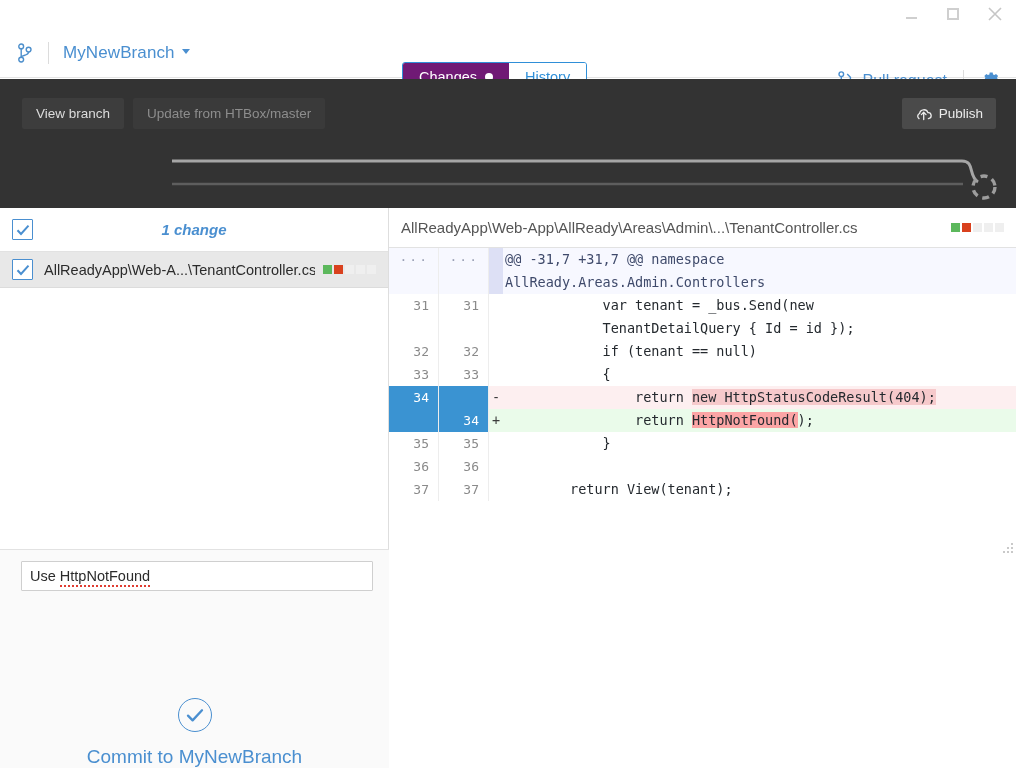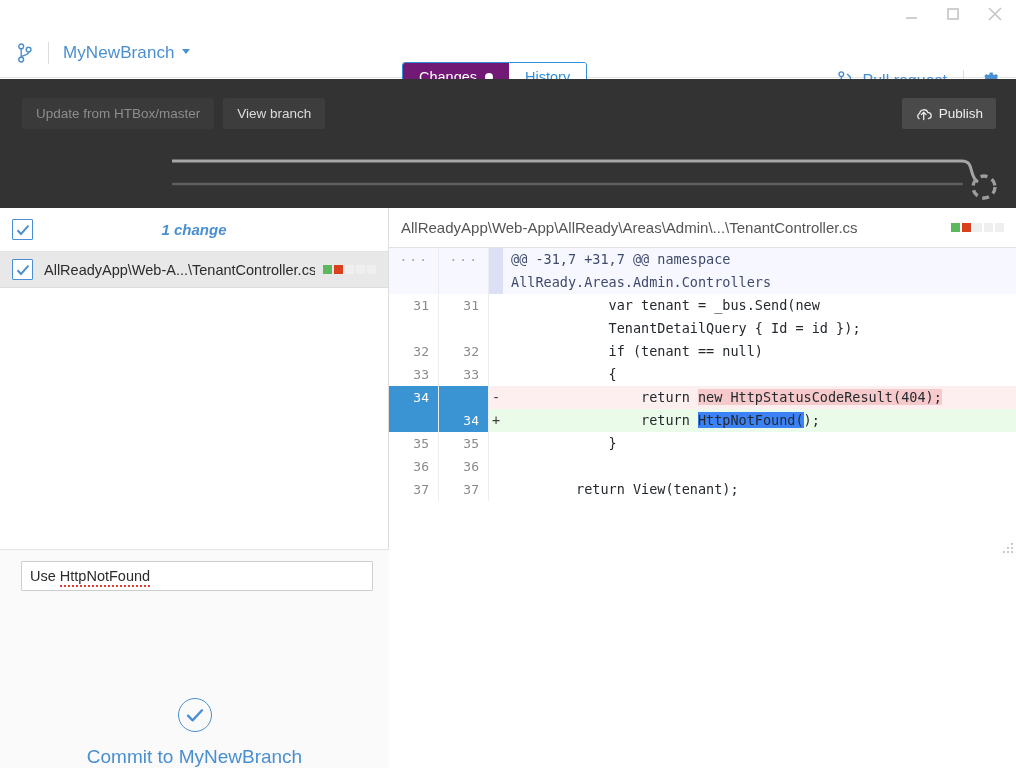--- a/index.html
+++ b/index.html
@@ -247,30 +247,30 @@
     font-family: "DejaVu Sans Mono", monospace;
     border-right: 1px solid #ededed;
   }
   .gut.g2 { border-right: 1px solid #ededed; }
   .sign {
     width: 14px; flex: none; text-align: left; padding-left: 3px;
     color: #3c3c3c;
   }
   .code {
     flex: 1; white-space: pre; color: #24292e;
-    padding-left: 8px; overflow: hidden;
+    padding-left: 2px; overflow: hidden;
   }
   .drow.hunk { background: #f7f8ff; }
   .drow.hunk .gut { color: #9aa0b5; letter-spacing: 2px; }
   .drow.hunk .code { color: #3f4a6b; }
   .drow.hunk .sign { background: #dde0f5; }
   .drow.del { background: #fdeff0; }
   .drow.add { background: #eafbea; }
   .drow.del .code em { background: #f6c9cb; font-style: normal; color: #24292e; }
-  .drow.add .code em { background: #3b82f6; font-style: normal; color: #24292e; }
+  .drow.add .code em { background: #fca5a5; font-style: normal; color: #24292e; }
   .gut.sel { background: #3a93d2; color: #ffffff; }
   .gut.selempty { background: #3a93d2; }
 
   .resizegrip {
     position: absolute; right: 3px; bottom: 3px; width: 14px; height: 14px;
   }
   .resizegrip i {
     position: absolute; width: 2px; height: 2px; background: #c9c9c9;
   }
 </style>
@@ -339,22 +339,22 @@
         <svg width="22" height="22" viewBox="0 0 22 22">
           <path fill="#4a8fd0" d="M11 7.3a3.7 3.7 0 100 7.4 3.7 3.7 0 000-7.4zm0 5.6a1.9 1.9 0 110-3.8 1.9 1.9 0 010 3.8z"></path>
           <path fill="#4a8fd0" d="M19.4 9.3l-1.8-.3a6.9 6.9 0 00-.6-1.5l1.1-1.5-2.1-2.1-1.5 1.1a6.9 6.9 0 00-1.5-.6l-.3-1.8h-3l-.3 1.8c-.5.1-1 .3-1.5.6L6.4 3.9 4.3 6l1.1 1.5c-.3.5-.5 1-.6 1.5l-1.8.3v3l1.8.3c.1.5.3 1 .6 1.5L4.3 15.6l2.1 2.1 1.5-1.1c.5.3 1 .5 1.5.6l.3 1.8h3l.3-1.8c.5-.1 1-.3 1.5-.6l1.5 1.1 2.1-2.1-1.1-1.5c.3-.5.5-1 .6-1.5l1.8-.3v-3z"></path>
         </svg>
       </span>
     </div>
   </div>
 
   <div class="darkbar">
     <div class="darkbar-btns">
+      <div class="dbtn">View branch</div>
       <div class="dbtn disabled">Update from HTBox/master</div>
-      <div class="dbtn">View branch</div>
     </div>
     <div class="publish">
       <span>
         <svg width="17" height="15" viewBox="0 0 17 15">
           <path d="M13.4 12.6a3 3 0 00-.5-6 4.3 4.3 0 00-8.3.9A2.9 2.9 0 004 12.6" fill="none" stroke="#ececec" stroke-width="1.3" stroke-linecap="round"></path>
           <path d="M8.7 13.6V6.4 M6.4 8.6 L8.7 6.3 L11 8.6" fill="none" stroke="#ececec" stroke-width="1.3" stroke-linecap="round" stroke-linejoin="round"></path>
         </svg>
       </span>
       <span>Publish</span>
     </div>

